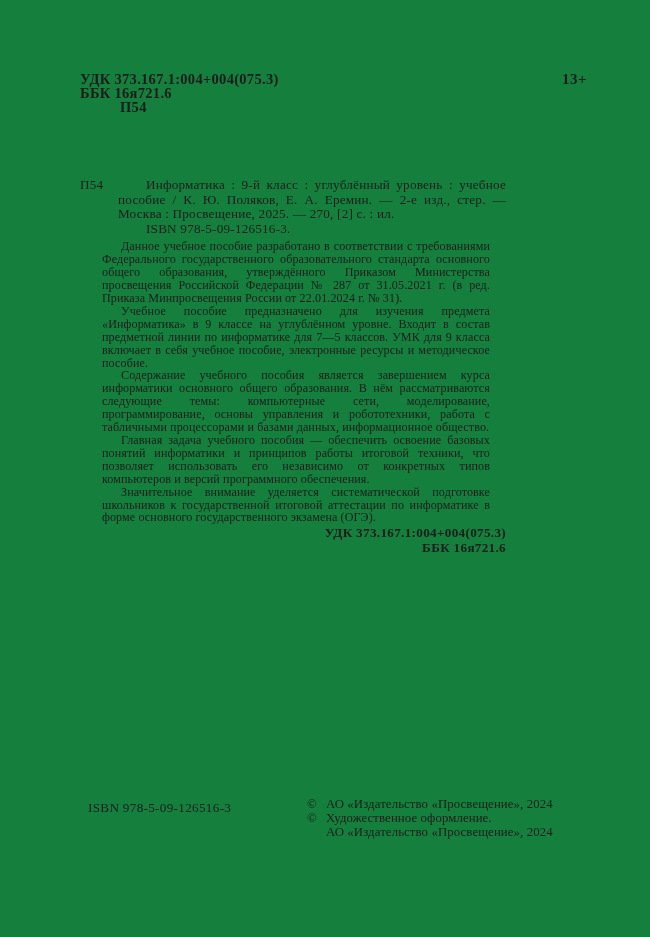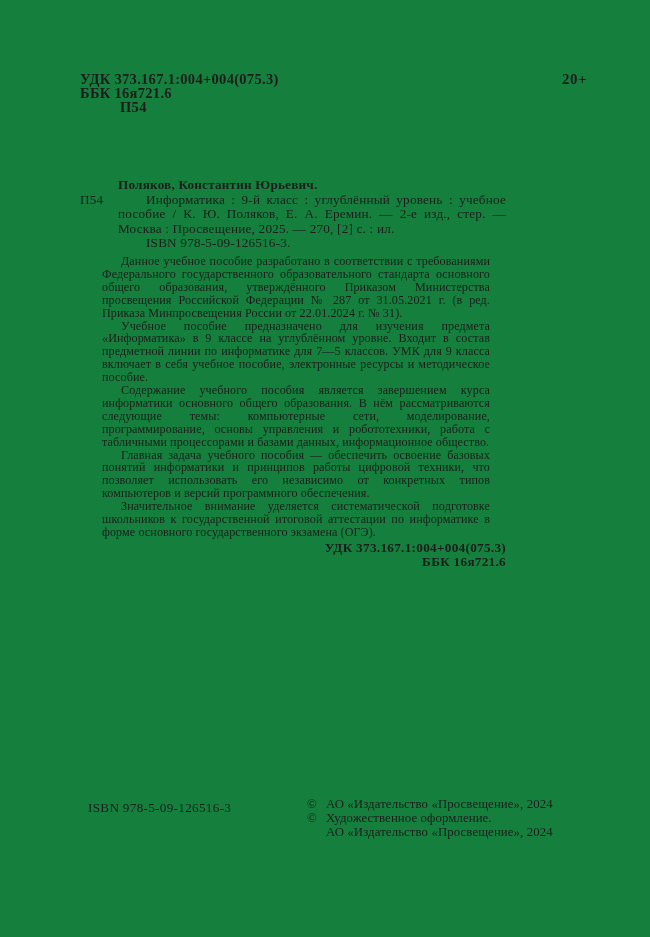--- a/index.html
+++ b/index.html
@@ -85,41 +85,40 @@
 </style>
 </head>
 <body>
 
 <div class="page">
   <div class="content">
 
     <div class="top-codes">
       <div class="top-row1">
         <span>УДК 373.167.1:004+004(075.3)</span>
-        <span class="age-badge">20+</span>
+        <span class="age-badge">13+</span>
       </div>
       <div>ББК 16я721.6</div>
       <div class="p54-top">П54</div>
     </div>
 
 
     <div class="biblio">
-      <div class="author">Поляков, Константин Юрьевич.</div>
       <div class="entry-wrap">
         <span class="margin-code">П54</span>
         <p class="entry">Информатика : 9-й класс : углублённый уровень : учебное пособие / К. Ю. Поляков, Е. А. Еремин. — 2-е изд., стер. — Москва : Просвещение, 2025. — 270, [2] с. : ил.</p>
         <p class="entry-isbn">ISBN 978-5-09-126516-3.</p>
       </div>
     </div>
 
     <div class="annotation">
       <p>Данное учебное пособие разработано в соответствии с требованиями Федерального государственного образовательного стандарта основного общего образования, утверждённого Приказом Министерства просвещения Российской Федерации № 287 от 31.05.2021 г. (в ред. Приказа Минпросвещения России от 22.01.2024 г. № 31).</p>
       <p>Учебное пособие предназначено для изучения предмета «Информатика» в 9 классе на углублённом уровне. Входит в состав предметной линии по информатике для 7—5 классов. УМК для 9 класса включает в себя учебное пособие, электронные ресурсы и методическое пособие.</p>
       <p>Содержание учебного пособия является завершением курса информатики основного общего образования. В нём рассматриваются следующие темы: компьютерные сети, моделирование, программирование, основы управления и робототехники, работа с табличными процессорами и базами данных, информационное общество.</p>
-      <p>Главная задача учебного пособия — обеспечить освоение базовых понятий информатики и принципов работы цифровой техники, что позволяет использовать его независимо от конкретных типов компьютеров и версий программного обеспечения.</p>
+      <p>Главная задача учебного пособия — обеспечить освоение базовых понятий информатики и принципов работы итоговой техники, что позволяет использовать его независимо от конкретных типов компьютеров и версий программного обеспечения.</p>
       <p>Значительное внимание уделяется систематической подготовке школьников к государственной итоговой аттестации по информатике в форме основного государственного экзамена (ОГЭ).</p>
     </div>
 
     <div class="bottom-codes">
       <div>УДК 373.167.1:004+004(075.3)</div>
       <div>ББК 16я721.6</div>
     </div>
 
   </div>
 

